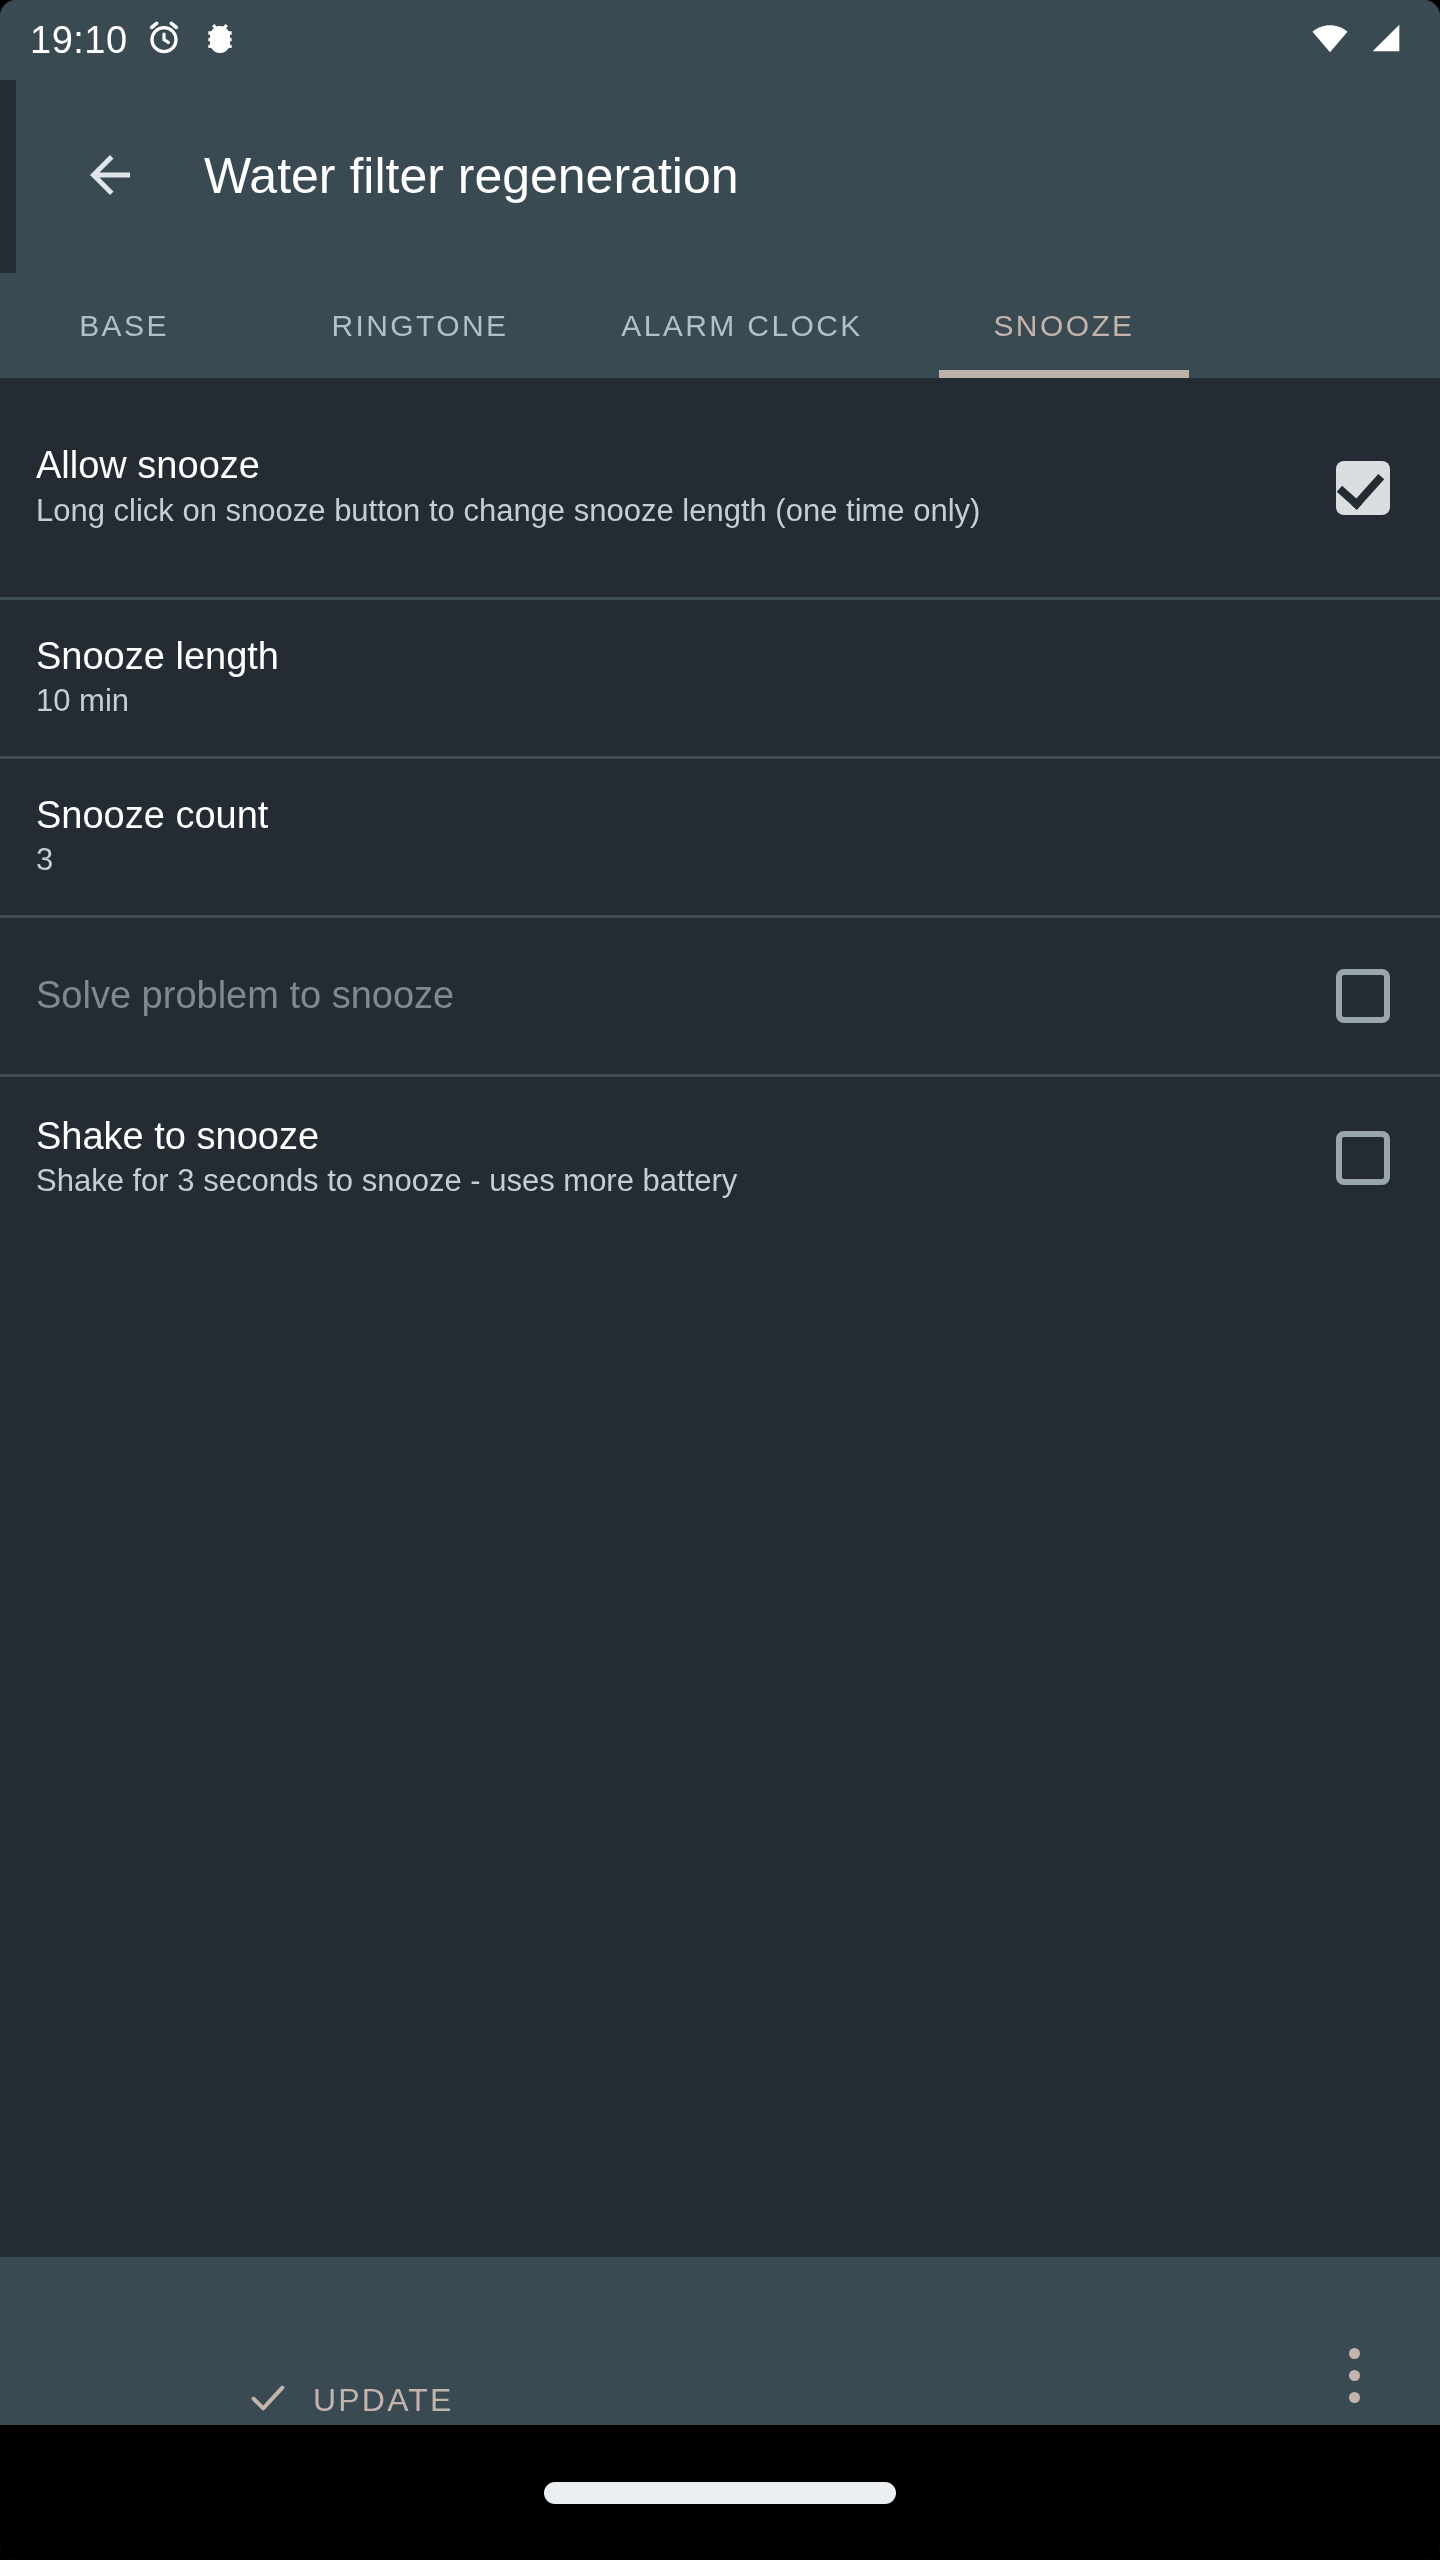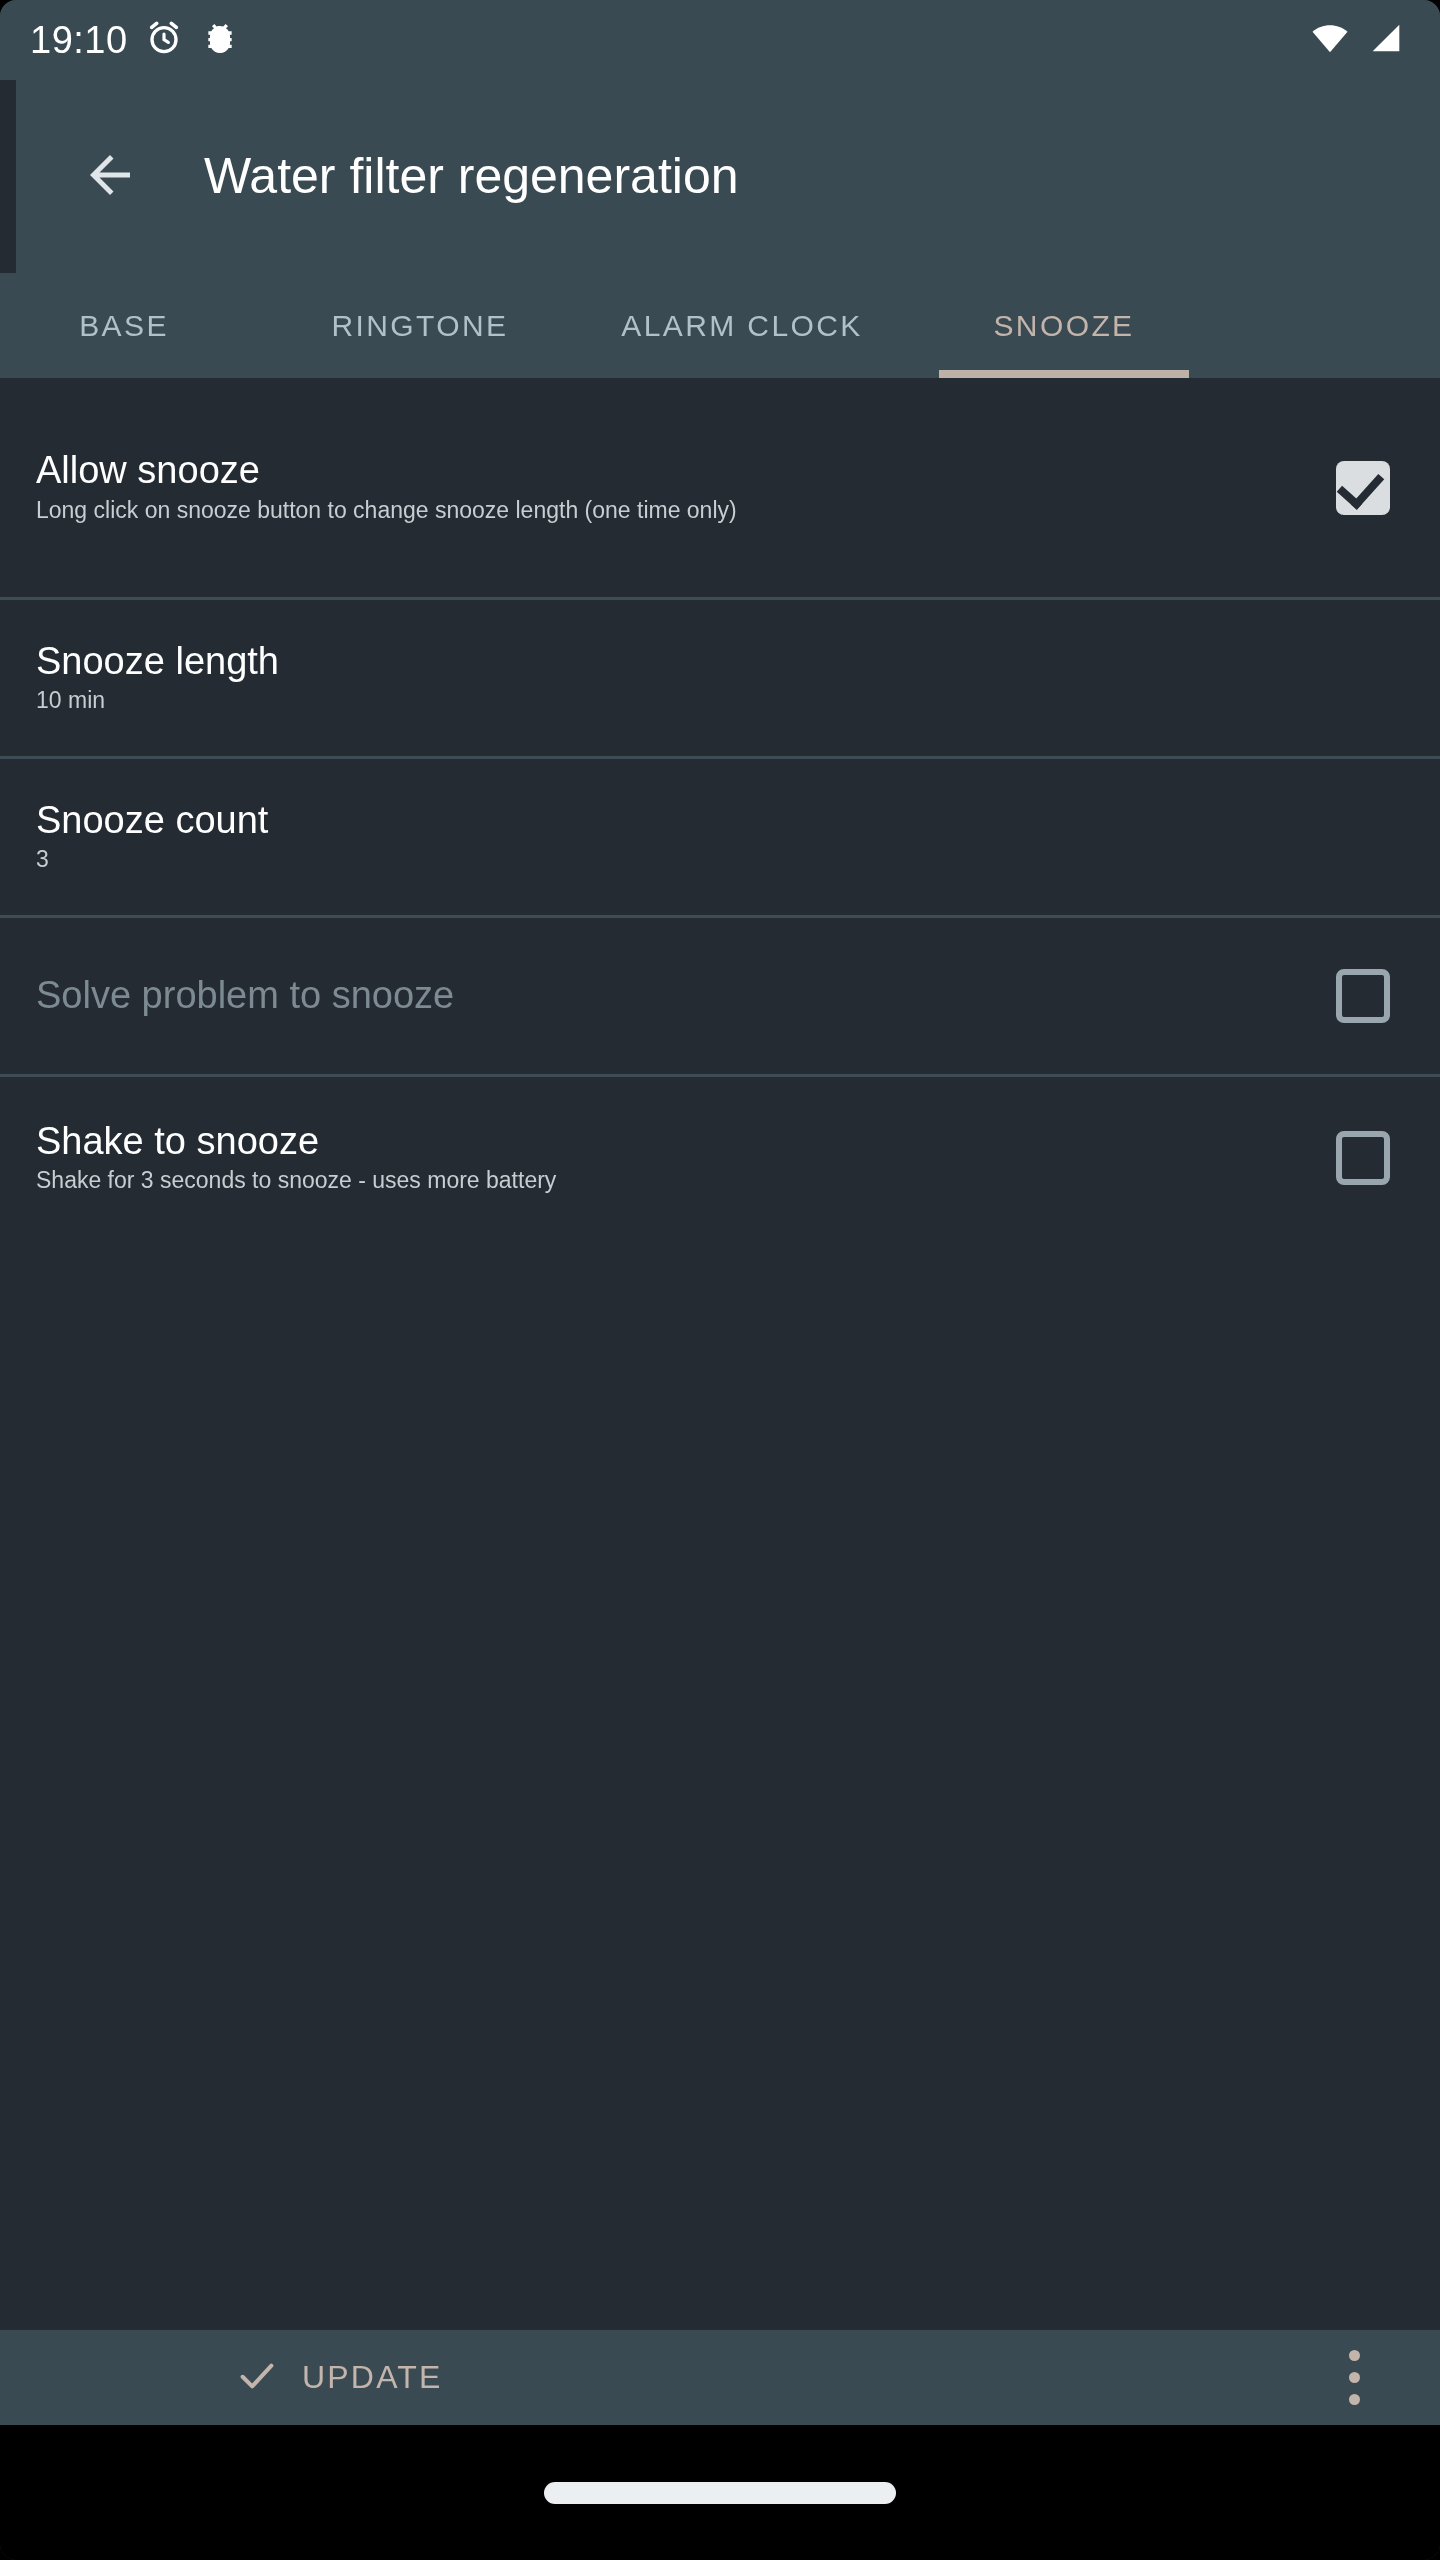--- a/index.html
+++ b/index.html
@@ -138,21 +138,21 @@
     padding-right: 30px;
     min-width: 0;
   }
   .row-title {
     color: #ffffff;
     font-size: 38px;
     line-height: 1.15;
   }
   .row-sub {
     color: #c7ced2;
-    font-size: 23px;
+    font-size: 31px;
     line-height: 1.3;
     margin-top: 3px;
   }
   .row.disabled .row-title { color: #7d8a91; }
 
   .row.r-allow   { height: 222px; }
   .row.r-length  { height: 159px; }
   .row.r-count   { height: 159px; }
   .row.r-solve   { height: 159px; }
   .row.r-shake   { height: 162px; border-bottom: none; gap: 24px; }
@@ -184,26 +184,26 @@
     border-width: 0 8px 8px 0;
     transform: rotate(42deg);
   }
 
   
   .bottombar {
     position: absolute;
     left: 0;
     bottom: 135px;
     width: 1440px;
-    height: 95px;
+    height: 168px;
     background: #3a4a52;
     display: flex;
-    align-items: center;
-    box-sizing: border-box;
-    padding: 0 46px 0 6px;
+    align-items: flex-end;
+    box-sizing: border-box;
+    padding: 0 46px 0 17px;
   }
   .update-btn {
     display: flex;
     align-items: center;
     margin-left: 228px;
     gap: 22px;
   }
   .update-label {
     color: #c3b5ac;
     font-size: 32px;

